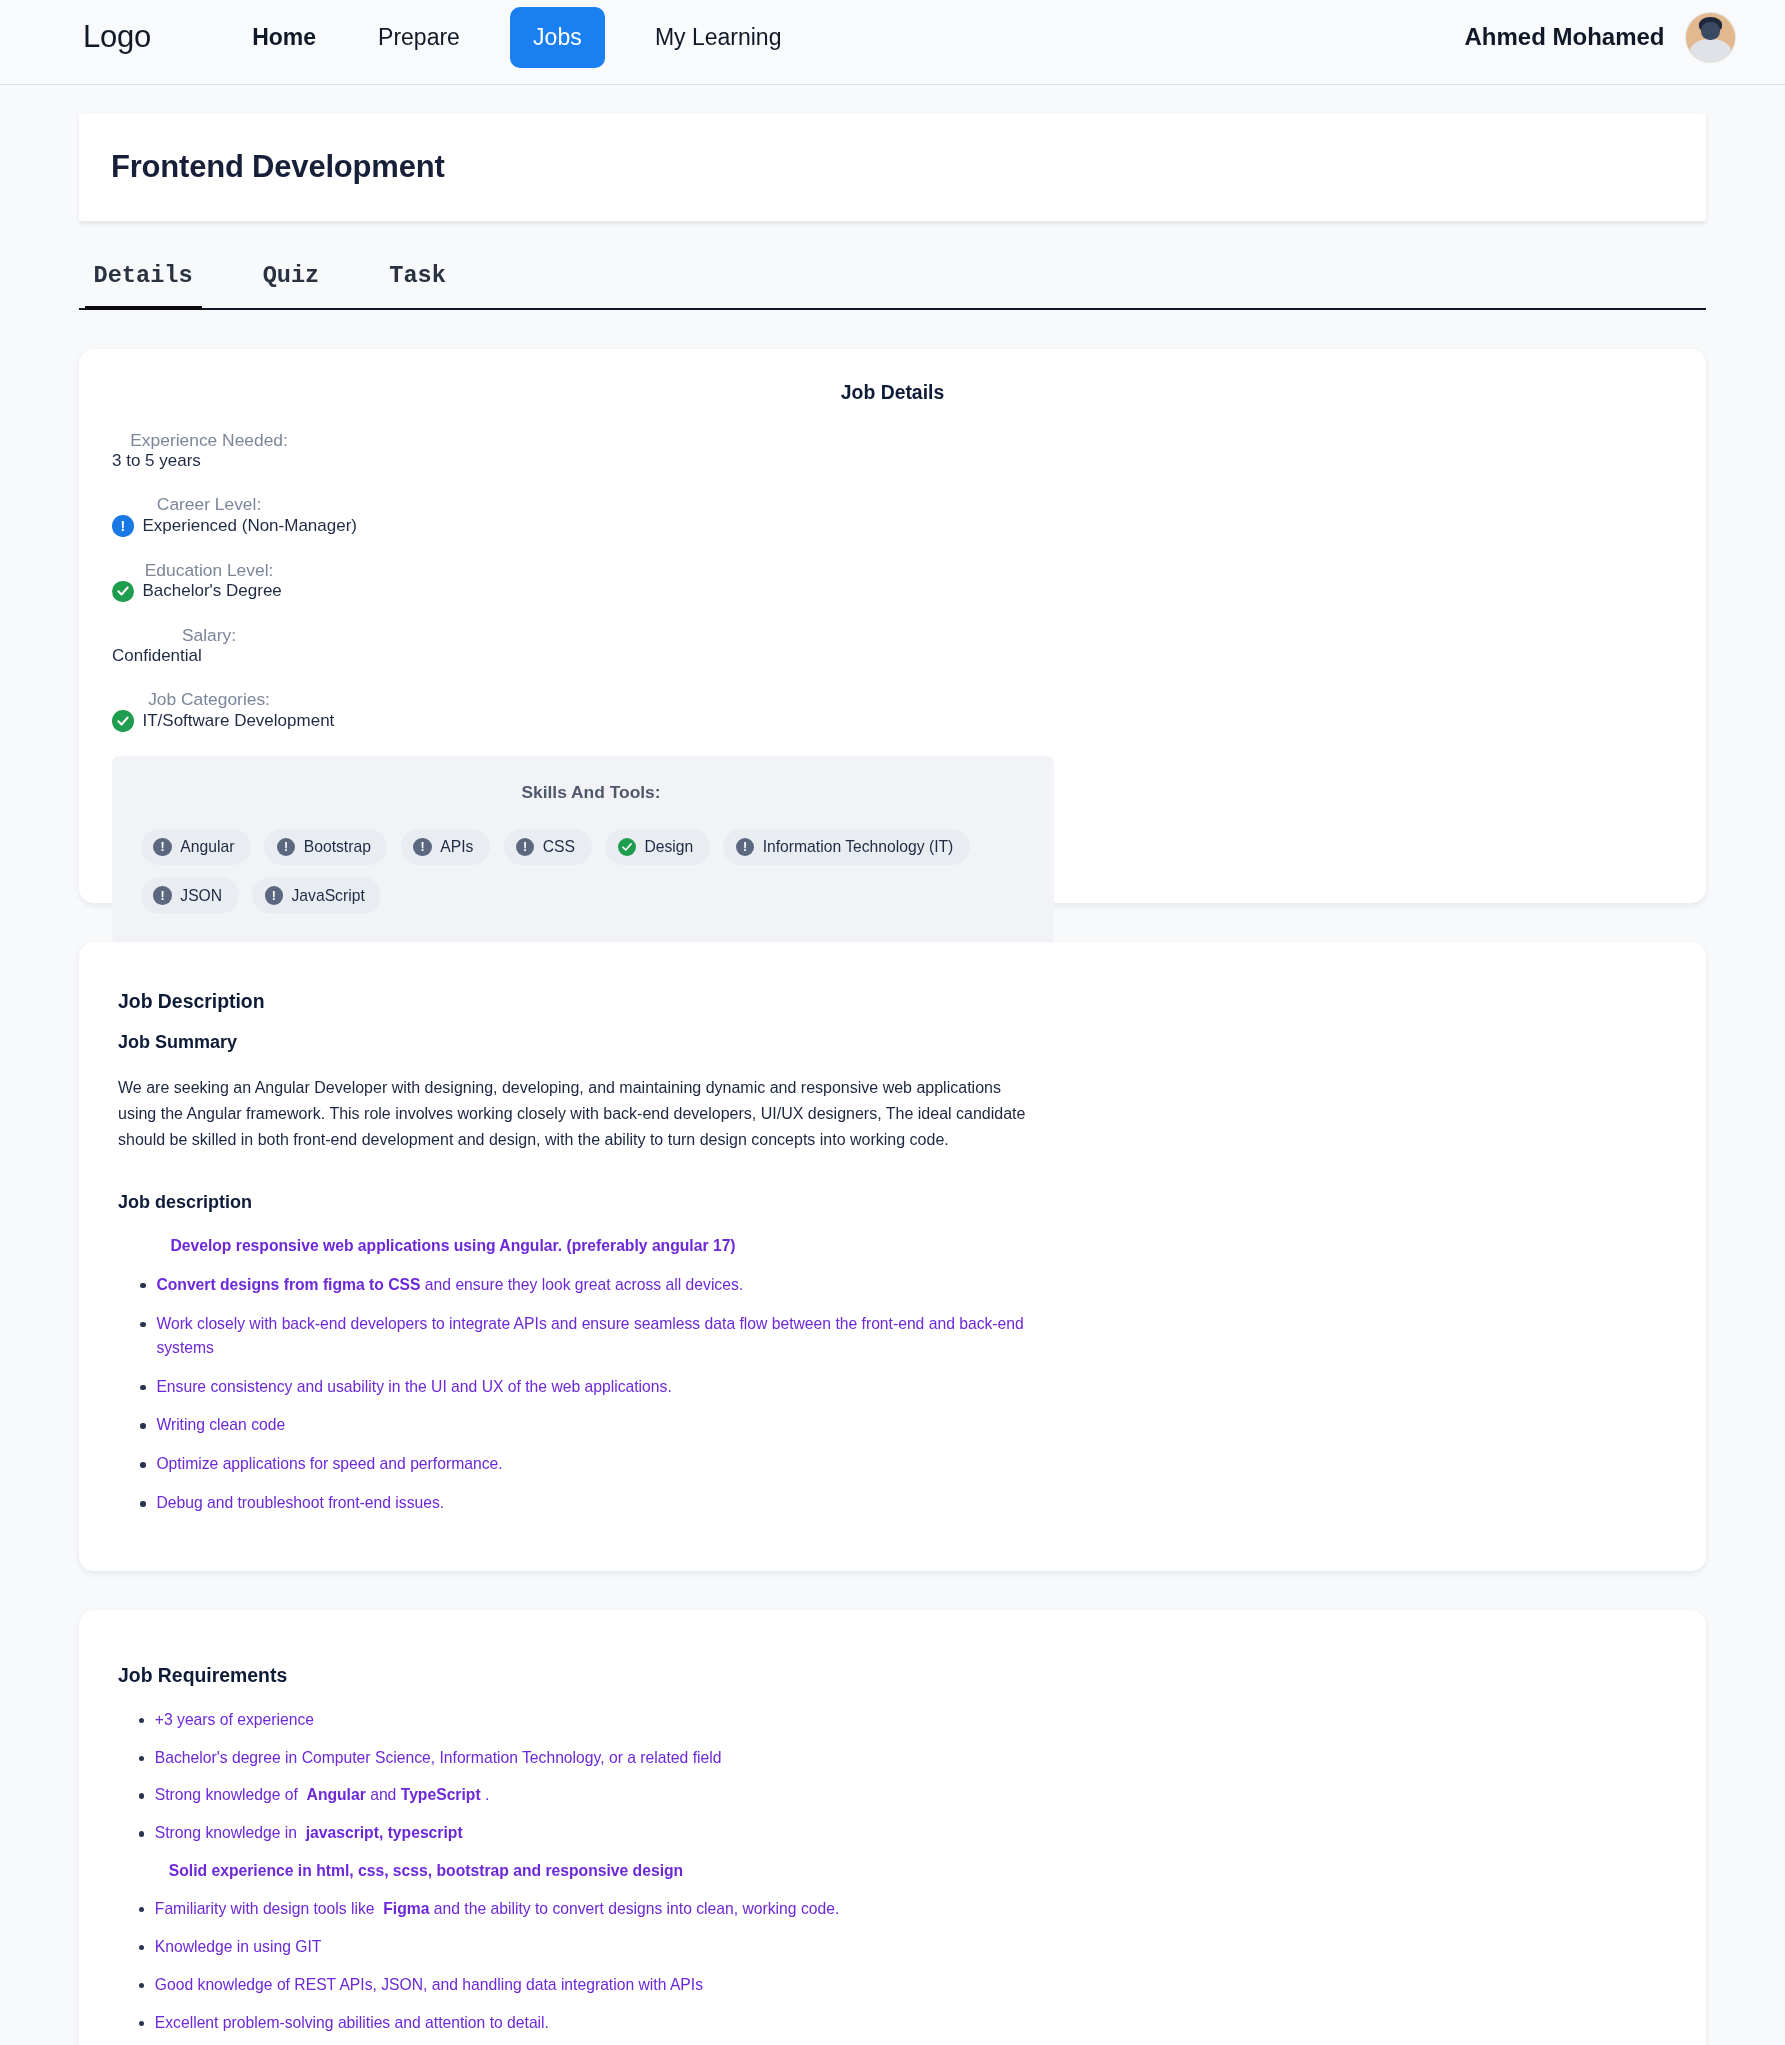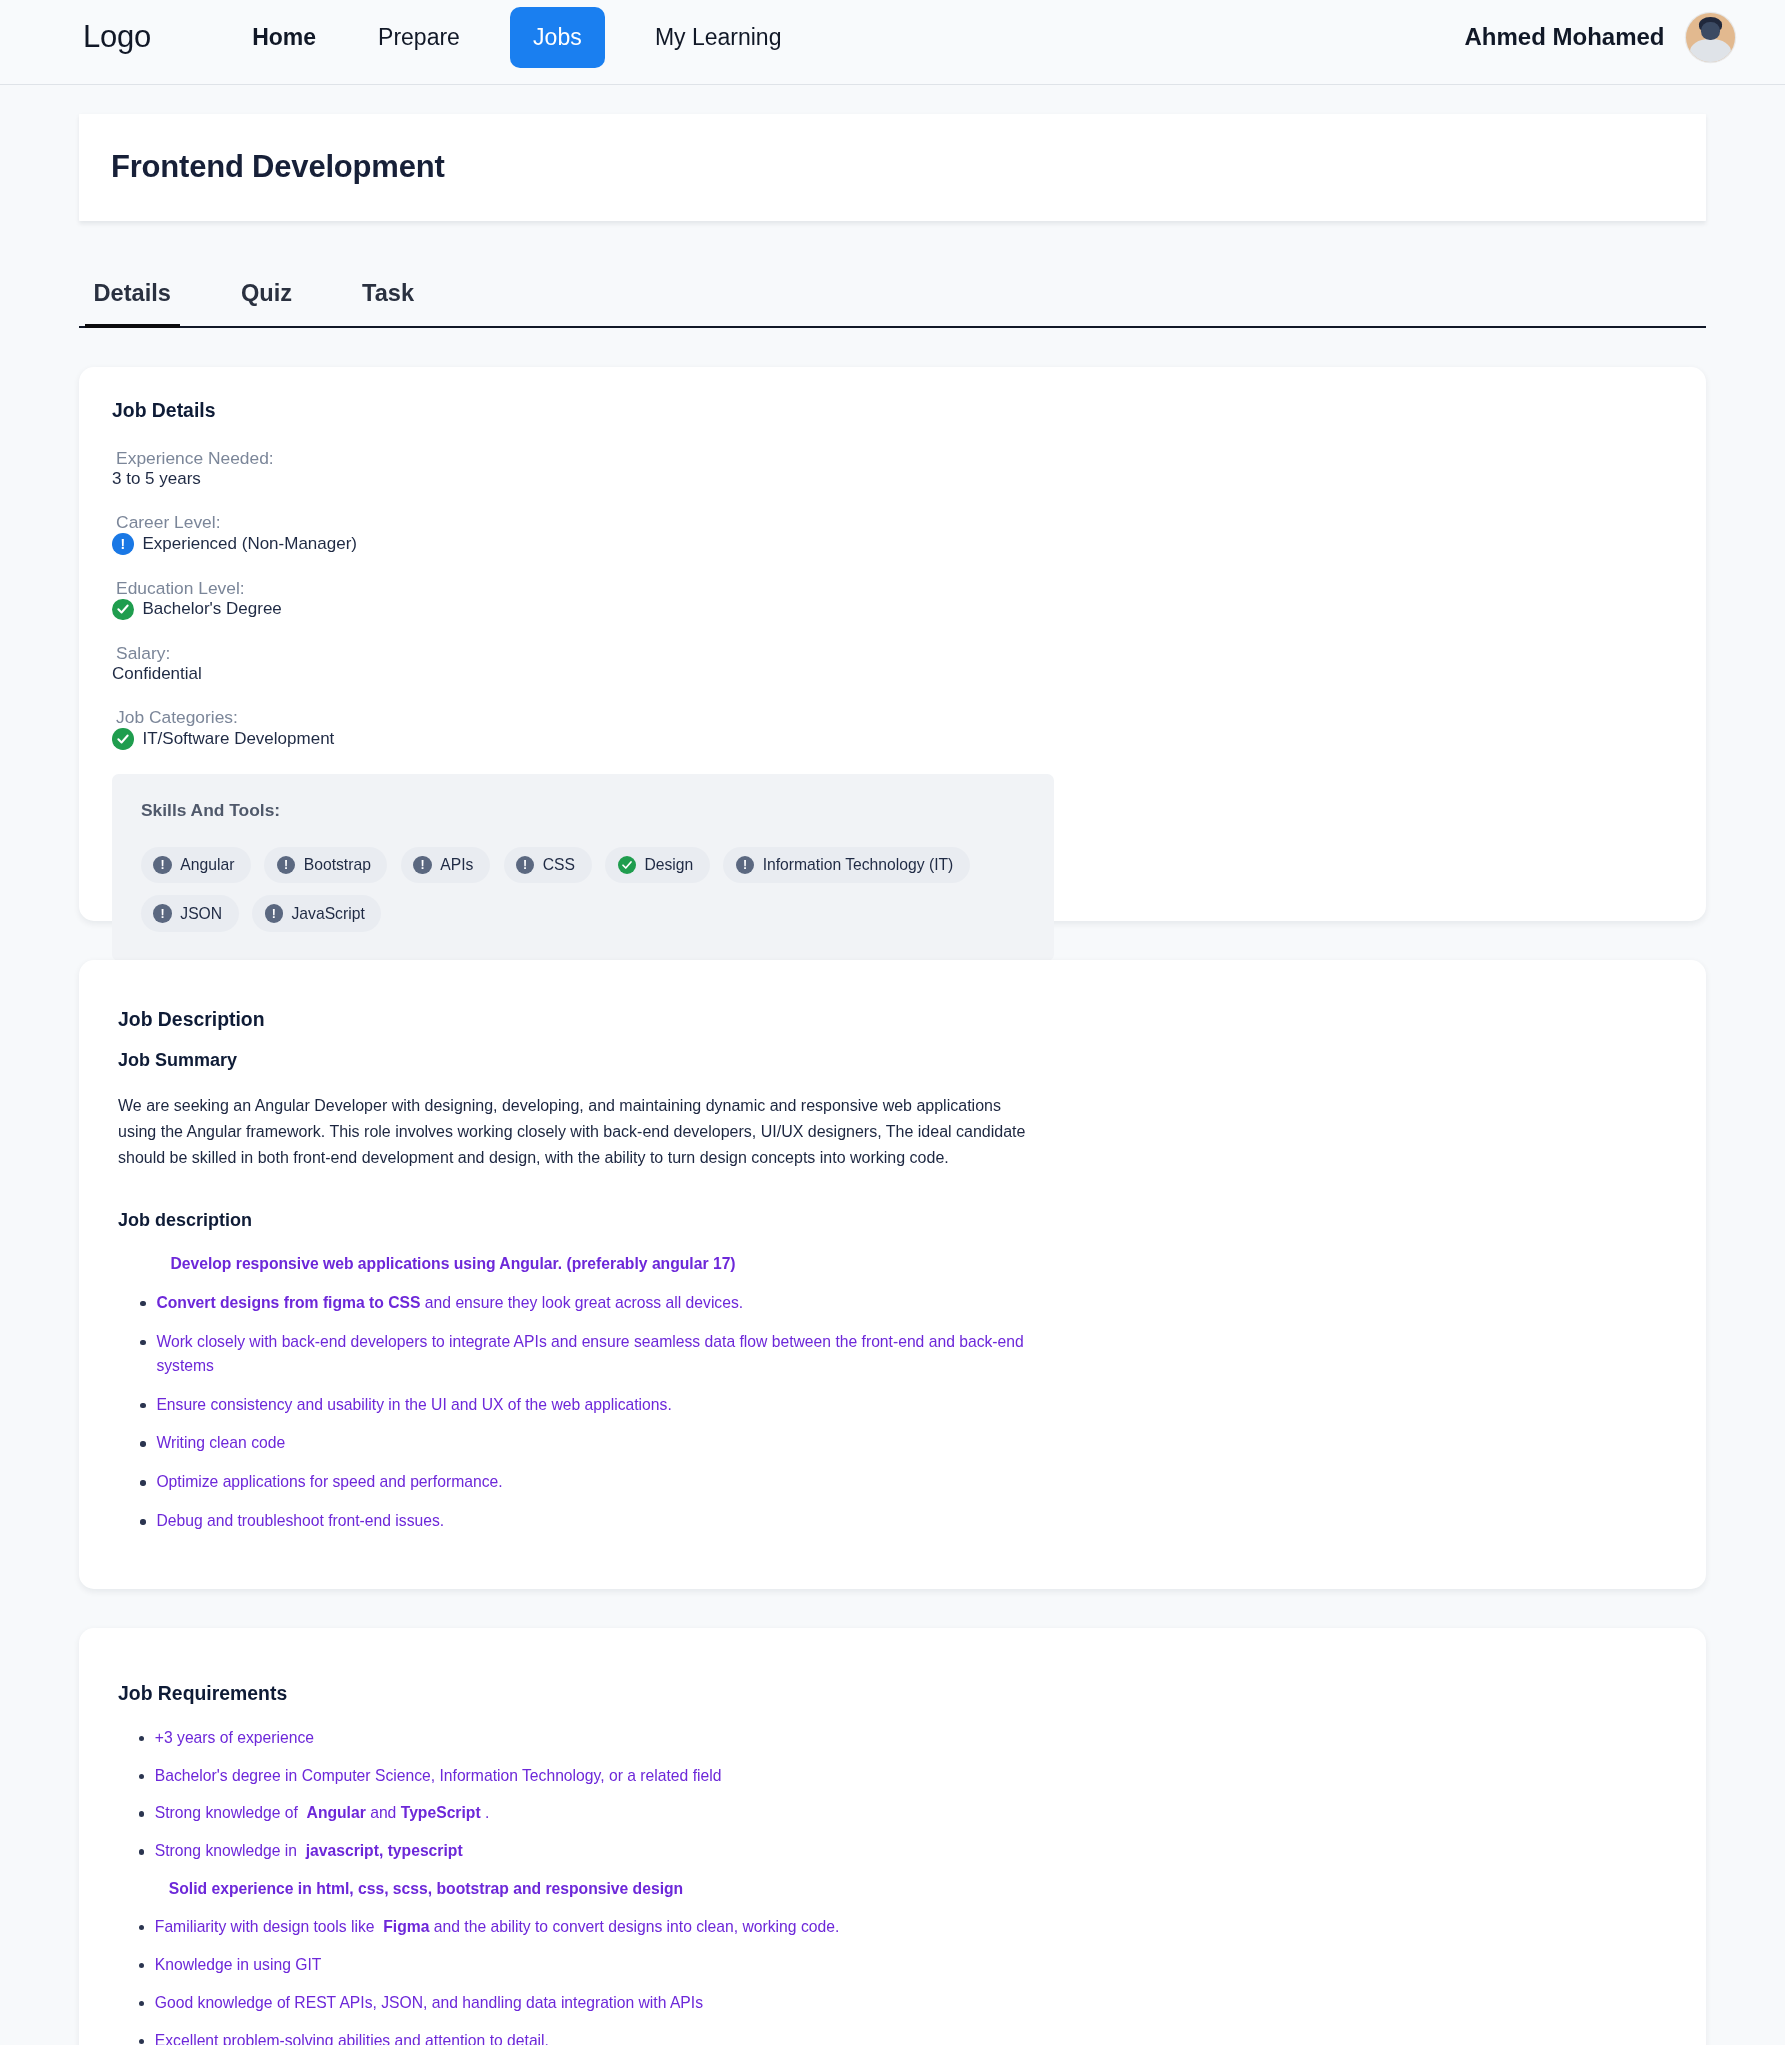--- a/index.html
+++ b/index.html
@@ -104,25 +104,26 @@
   }
   .title-card h1 {
     font-size: 31px;
     font-weight: 700;
     color: #172038;
     letter-spacing: -0.2px;
   }
 
   
   .tabs {
-    margin-top: 59px;
+    margin-top: 41px;
     display: flex;
     align-items: flex-end;
     border-bottom: 2.1px solid #111827;
     padding-left: 14.5px;
+    font-family: Liberation Mono, monospace;
   }
   .tab {
     font-size: 23.6px;
     font-weight: 700;
     color: #2a3140;
     padding: 0 0 19px 0;
     margin-right: 70px;
     cursor: pointer;
     position: relative;
     white-space: nowrap;
@@ -136,21 +137,21 @@
   }
 
   
   .card {
     background: #ffffff;
     border-radius: 15px;
     box-shadow: 0 2.1px 6.6px rgba(16,24,40,.07);
     margin-top: 39px;
     padding: 0;
   }
-  .card.details { padding: 32px 33px 45px 33px; height: 554px;}
+  .card.details { padding: 32px 33px 45px 33px; height: 554px; text-align: center;}
   .card.desc    { padding: 48px 33px 41px 39px; }
   .card.reqs    { padding: 54px 33px 50px 39px; }
 
   .card-h { font-size: 19.4px; font-weight: 700; color: #0e1b36; }
 
   
   .detail-rows { margin-top: 26px; }
   .drow {
     display: flex;
     align-items: baseline;

